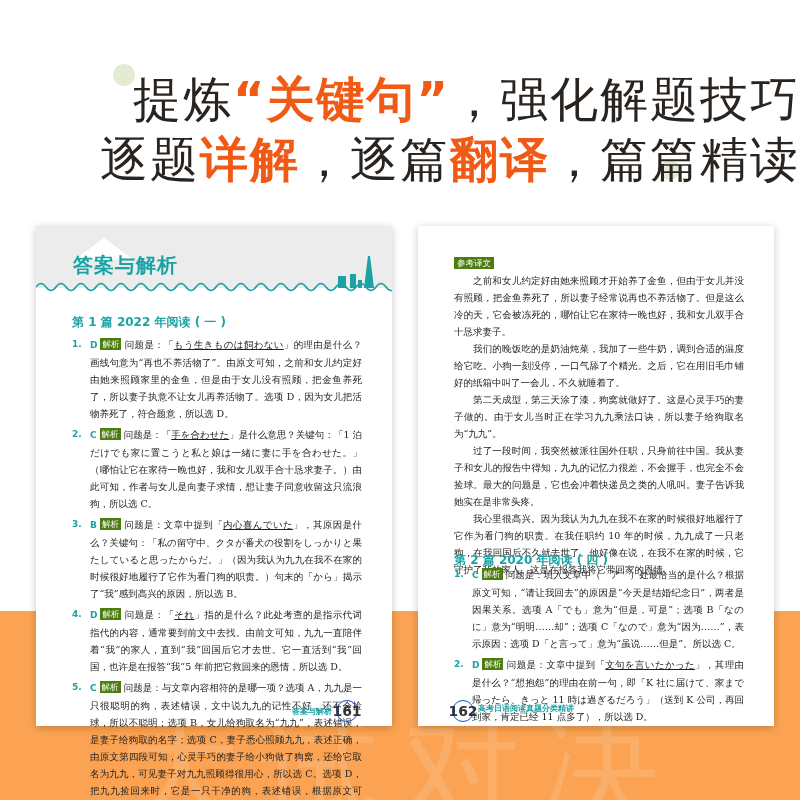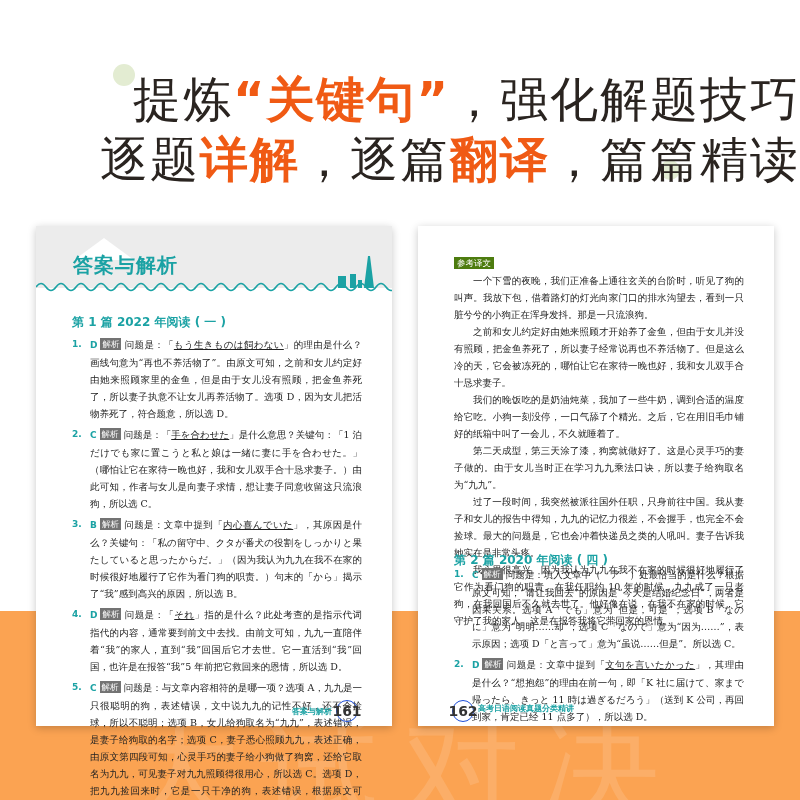--- a/index.html
+++ b/index.html
@@ -60,21 +60,21 @@
     font-size: 12px; font-weight: bold; color: #1ba2a4;
   }
   .qlist { position: absolute; left: 36px; width: 290px; }
   .q { position: relative; padding-left: 18px; margin-bottom: 4px; text-align: justify; }
   .q-num {
     position: absolute; left: 0; top: 0;
     font-family: "DejaVu Sans", sans-serif; font-weight: bold; color: #1ba2a4; font-size: 9px;
   }
   .q-ans { font-family: "DejaVu Sans", sans-serif; font-weight: bold; color: #1ba2a4; font-size: 9px; margin-right: 3px; }
   .tag {
-    display: inline-block; background: #737373; color: #fff;
+    display: inline-block; background: #4d7c0f; color: #fff;
     font-family: "DejaVu Sans", sans-serif; font-size: 8.5px; line-height: 12px;
     padding: 0 2px; margin-right: 3px; vertical-align: 1px;
   }
   .u { text-decoration: underline; }
   .footer-left {
     position: absolute; right: 34px; top: 474px; display: flex; align-items: center; gap: 4px;
   }
   .footer-right {
     position: absolute; left: 34px; top: 474px; display: flex; align-items: flex-start; gap: 4px;
   }
@@ -150,21 +150,20 @@
 
   <div class="footer-left">
     <span class="footer-label">答案与解析</span>
     <span class="page-num">161</span>
   </div>
 </div>
 
 <div class="page right">
   <div class="ref-tag">参考译文</div>
   <div class="translation">
-    <p>一个下雪的夜晚，我们正准备上通往玄关的台阶时，听见了狗的叫声。我放下包，借着路灯的灯光向家门口的排水沟望去，看到一只脏兮兮的小狗正在浑身发抖。那是一只流浪狗。</p>
     <p>之前和女儿约定好由她来照顾才开始养了金鱼，但由于女儿并没有照顾，把金鱼养死了，所以妻子经常说再也不养活物了。但是这么冷的天，它会被冻死的，哪怕让它在家待一晚也好，我和女儿双手合十恳求妻子。</p>
     <p>我们的晚饭吃的是奶油炖菜，我加了一些牛奶，调到合适的温度给它吃。小狗一刻没停，一口气舔了个精光。之后，它在用旧毛巾铺好的纸箱中叫了一会儿，不久就睡着了。</p>
     <p>第二天成型，第三天涂了漆，狗窝就做好了。这是心灵手巧的妻子做的。由于女儿当时正在学习九九乘法口诀，所以妻子给狗取名为“九九”。</p>
     <p>过了一段时间，我突然被派往国外任职，只身前往中国。我从妻子和女儿的报告中得知，九九的记忆力很差，不会握手，也完全不会捡球。最大的问题是，它也会冲着快递员之类的人吼叫。妻子告诉我她实在是非常头疼。</p>
     <p>我心里很高兴。因为我认为九九在我不在家的时候很好地履行了它作为看门狗的职责。在我任职约 10 年的时候，九九成了一只老狗，在我回国后不久就去世了。他好像在说，在我不在家的时候，它守护了我的家人。这是在报答我将它带回家的恩情。</p>
   </div>
 
   <div class="section-title" style="left:36px;top:318px;margin-top:8px;">第 2 篇  2020 年阅读 ( 四 )</div>
 
   <div class="qlist" style="top:340px;">

